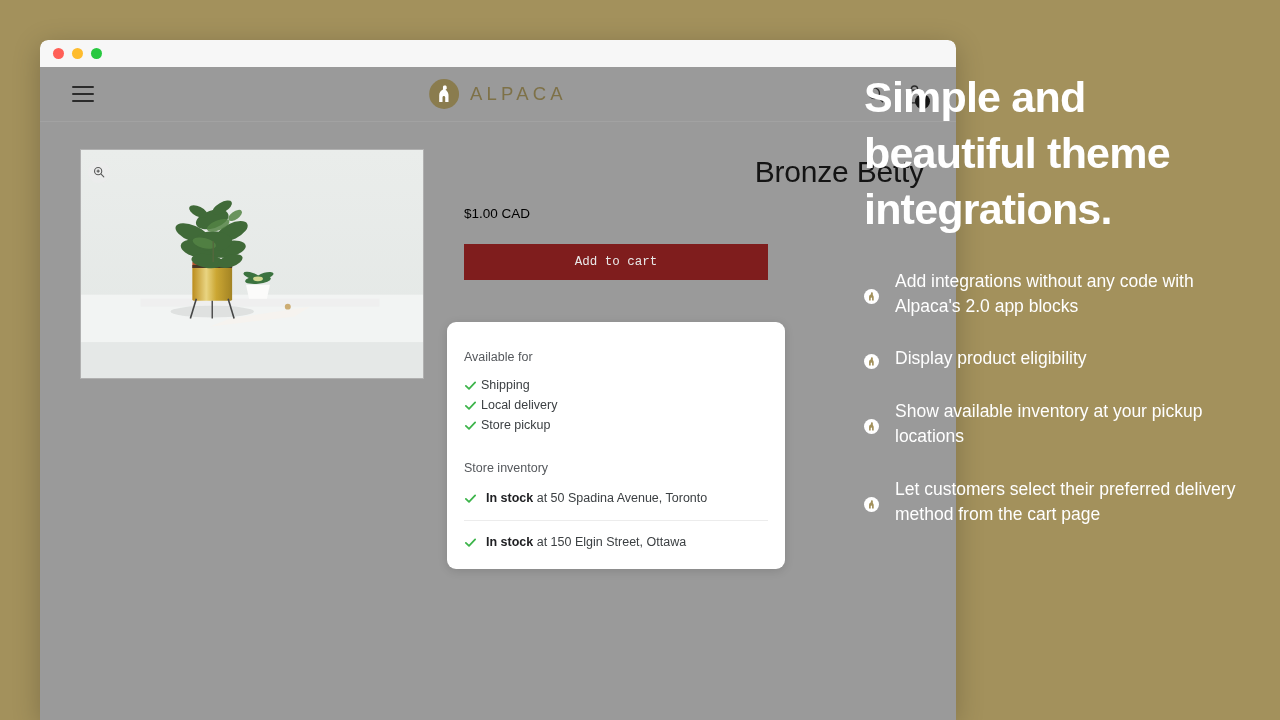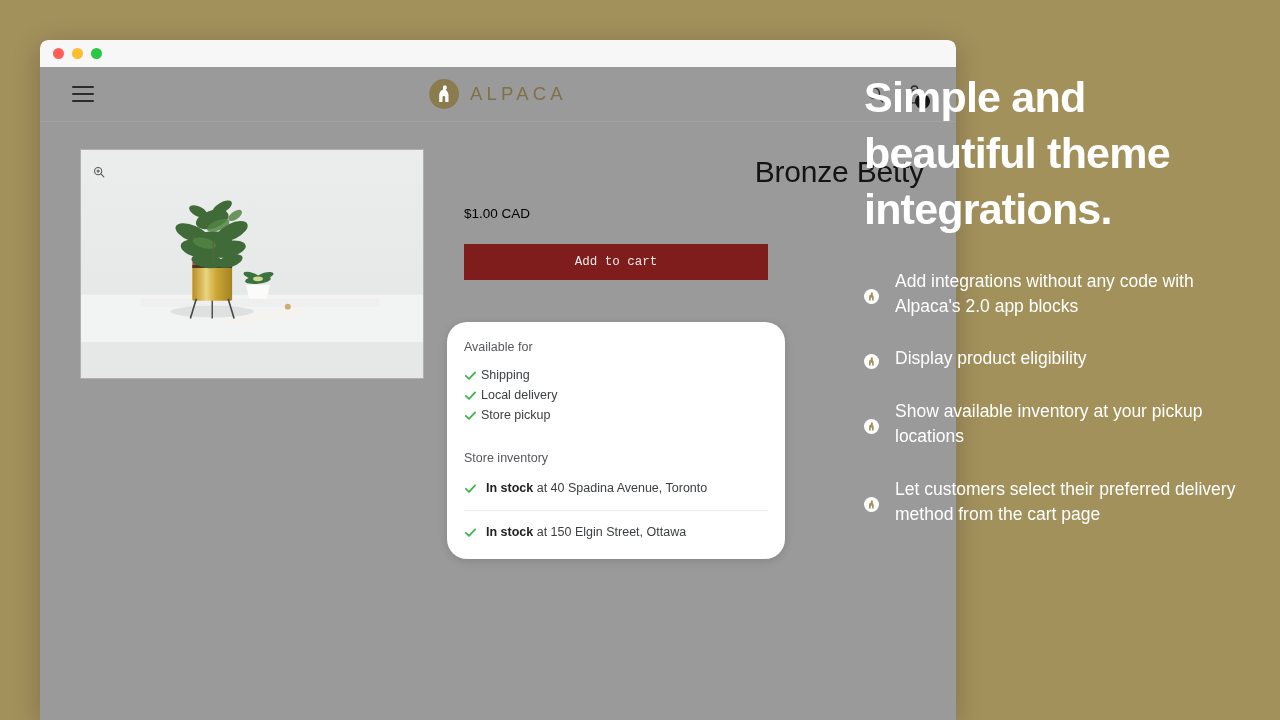--- a/index.html
+++ b/index.html
@@ -145,23 +145,23 @@
     cursor: pointer;
     display: flex; align-items: center; justify-content: center;
   }
 
   
   #availability-card {
     position: absolute;
     left: 407px; top: 255px;
     width: 338px;
     background: #ffffff;
-    border-radius: 20px;
+    border-radius: 9px;
     box-shadow: 0 2px 10px rgba(0,0,0,0.13);
-    padding: 18px 17px 0 17px;
+    padding: 28px 17px 0 17px;
     color: #3c4043;
   }
   .card-section-title {
     font-size: 12.5px;
     color: #55585c;
     margin-bottom: 11px;
   }
   .avail-list { list-style: none; }
   .avail-item {
     display: flex; align-items: center; gap: 4px;
@@ -372,21 +372,21 @@
         </li>
       </ul>
 
       <div id="inventory-title">Store inventory</div>
 
       <ul class="inventory-list">
         <li class="inventory-row">
           <svg class="check" viewBox="0 0 14 14" fill="none" stroke="#3cb44a" stroke-width="1.9">
             <polyline points="2,7.4 5.4,10.6 12,3.6" stroke-linecap="round" stroke-linejoin="round"></polyline>
           </svg>
-          <span class="inventory-text"><b>In stock</b><span> at 40 Spadina Avenue, Toronto</span></span>
+          <span class="inventory-text"><b>In stock</b><span> at 50 Spadina Avenue, Toronto</span></span>
         </li>
         <li class="inventory-row">
           <svg class="check" viewBox="0 0 14 14" fill="none" stroke="#3cb44a" stroke-width="1.9">
             <polyline points="2,7.4 5.4,10.6 12,3.6" stroke-linecap="round" stroke-linejoin="round"></polyline>
           </svg>
           <span class="inventory-text"><b>In stock</b><span> at 150 Elgin Street, Ottawa</span></span>
         </li>
       </ul>
     </div>
 

